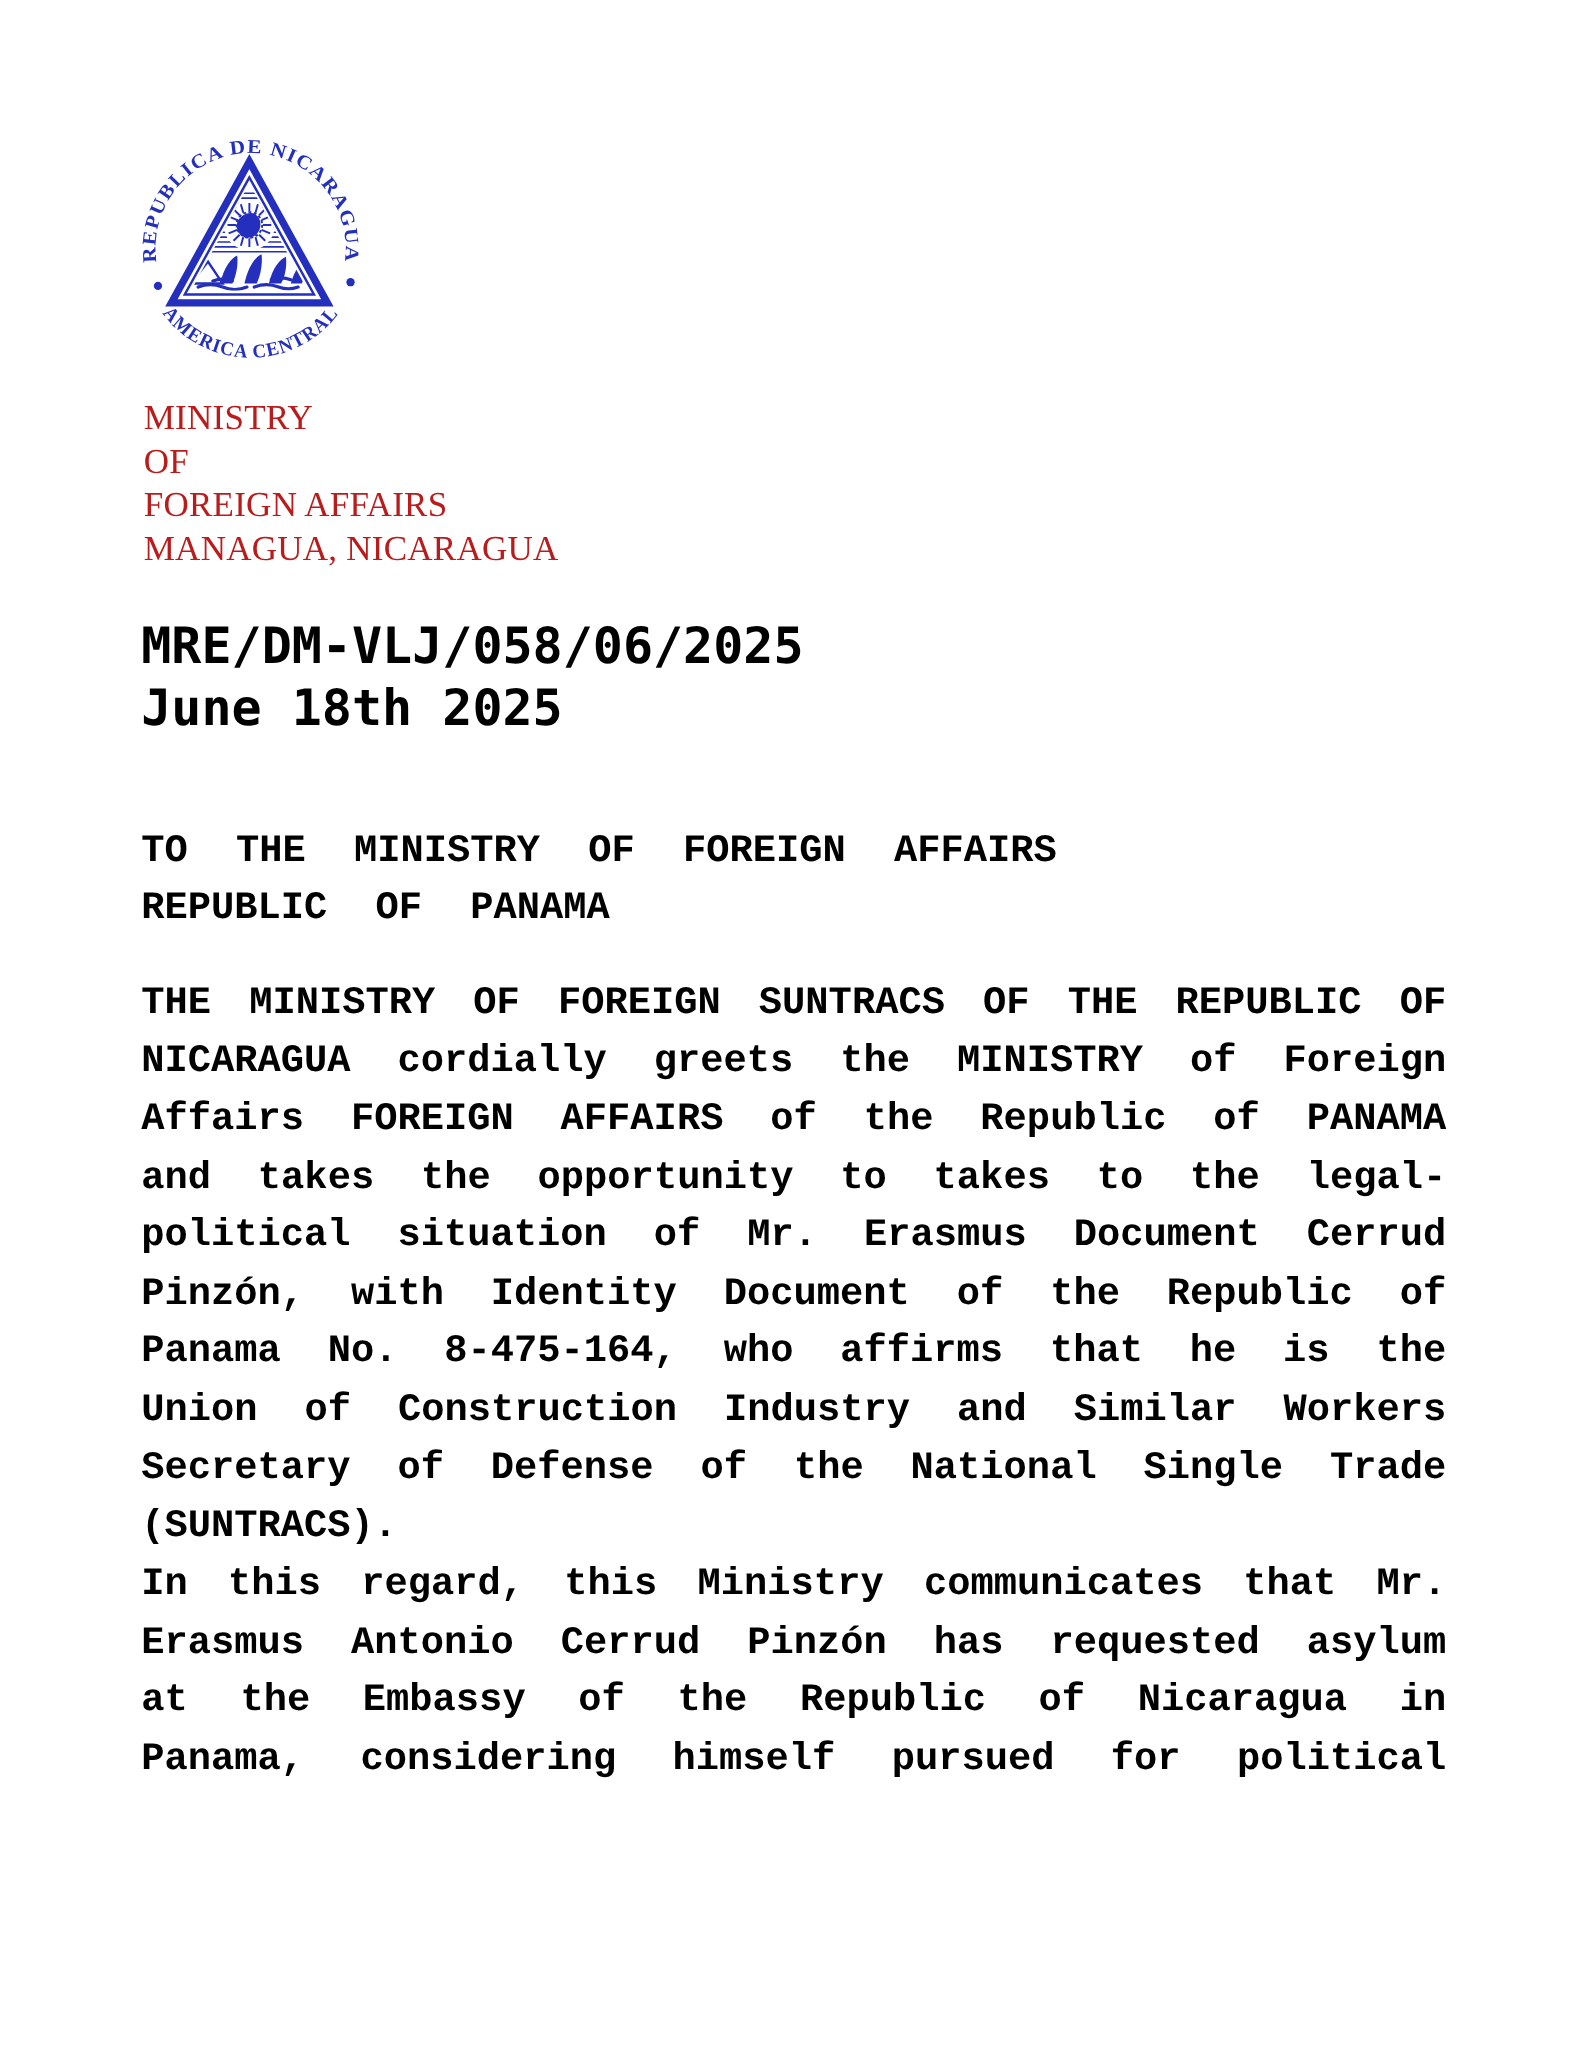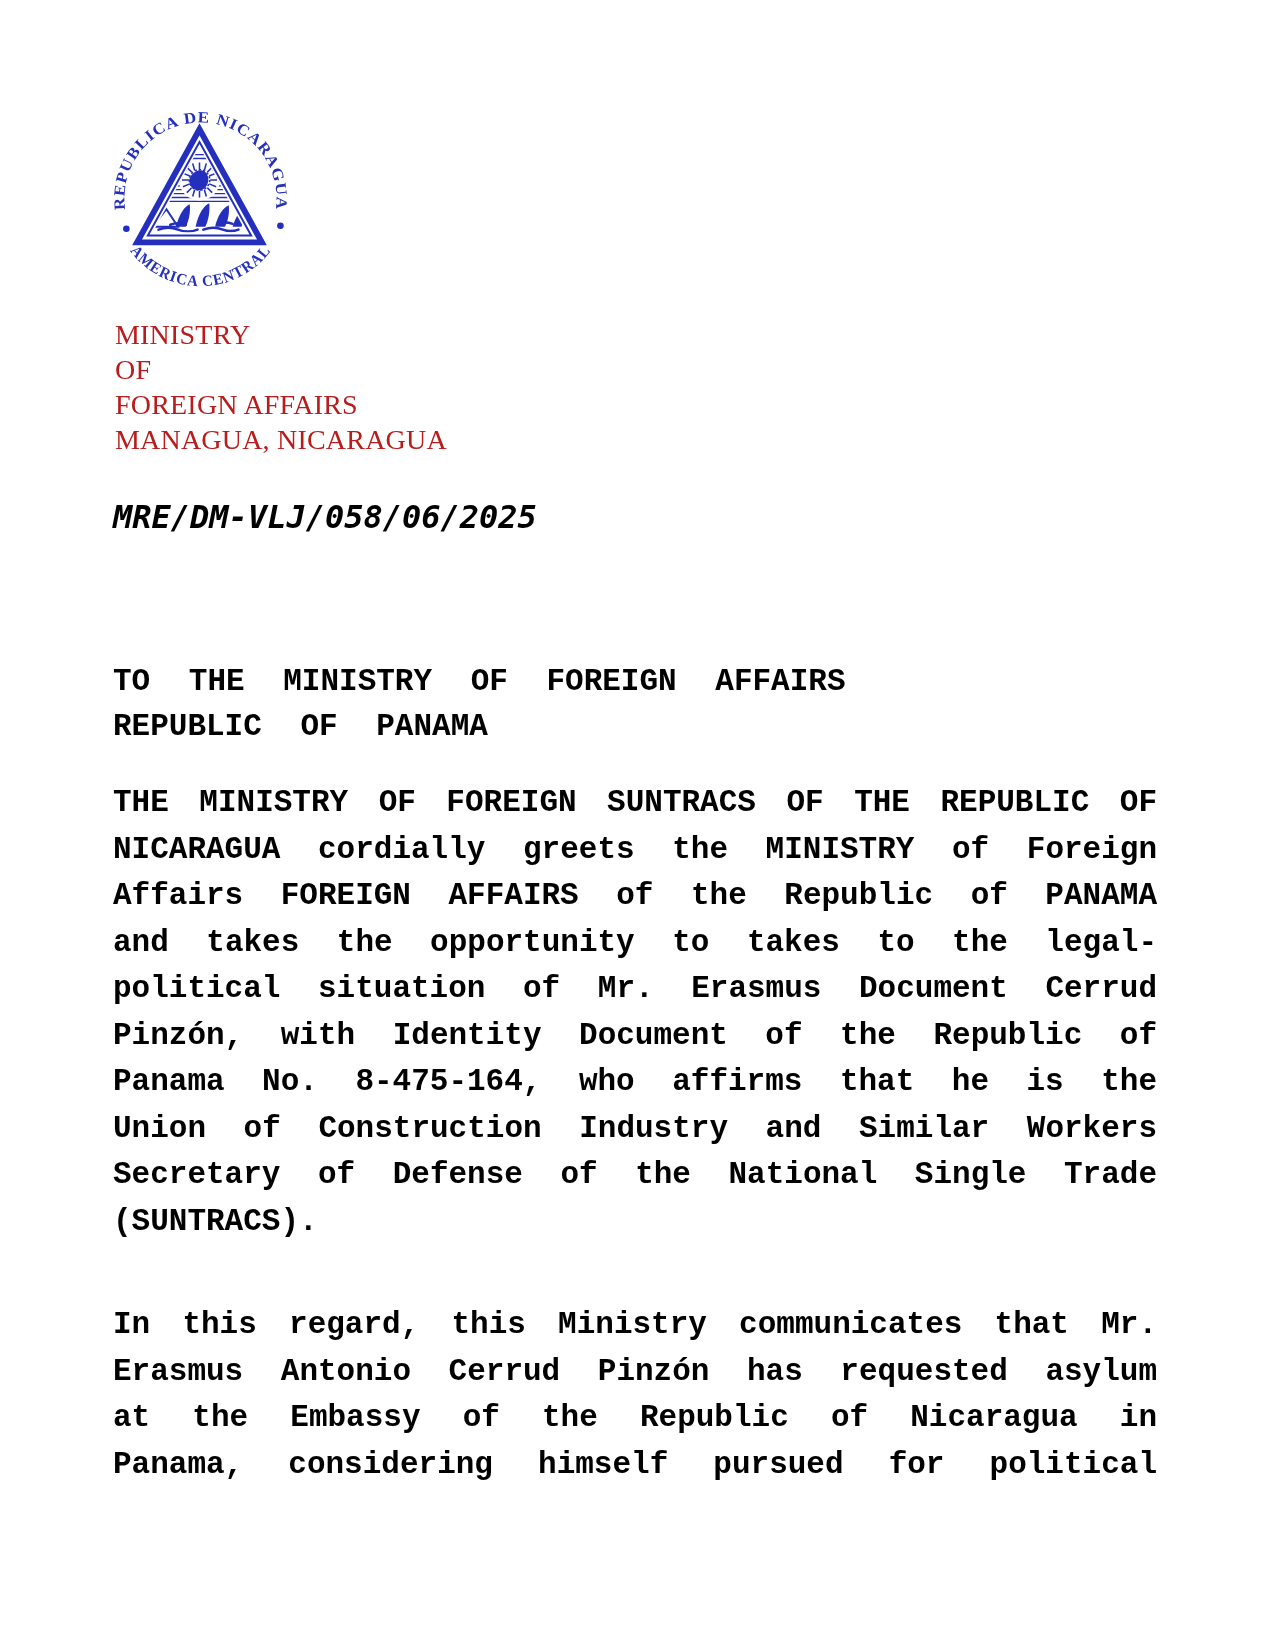--- a/index.html
+++ b/index.html
@@ -20,38 +20,38 @@
   .letterhead {
     position:absolute; left:115px; top:317px;
     font-family:"Liberation Serif", serif;
     font-size:28px; line-height:35px;
     color:#b91c1c; letter-spacing:0.2px;
   }
   
   .refblock {
     position:absolute; left:113px; top:492px;
     font-family:"DejaVu Sans Mono", monospace;
-    font-weight:bold; font-size:32px; line-height:50px;font-style:italic;
+    font-weight:bold; font-size:40px; line-height:50px;
   }
   
   .addressee {
     position:absolute; left:113px; top:659px;
     font-family:"Liberation Mono", monospace;
     font-weight:bold; font-size:31px; line-height:45px;
     word-spacing:20px; white-space:nowrap;
   }
   
   .letter-body {
     position:absolute; left:113px; top:780px;
     width:1044px;
     font-family:"Liberation Mono", monospace;
     font-weight:bold; font-size:31px; line-height:46.5px;
   }
   .paragraph { margin:0; }
-  .paragraph + .paragraph { margin-top:57px; }
+  .paragraph + .paragraph { }
   .body-line {
     text-align:justify;
     text-align-last:justify;
   }
   .body-line.last {
     text-align-last:left;
   }
 </style>
 </head>
 <body>
@@ -143,20 +143,21 @@
 
   <div class="letterhead">
       <div>MINISTRY</div>
       <div>OF</div>
       <div>FOREIGN AFFAIRS</div>
       <div>MANAGUA, NICARAGUA</div>
     </div>
 
   <div class="refblock">
     <div>MRE/DM-VLJ/058/06/2025</div>
+    <div>June 18th 2025</div>
   </div>
 
   <div class="addressee">
       <div>TO THE MINISTRY OF FOREIGN AFFAIRS</div>
       <div>REPUBLIC OF PANAMA</div>
     </div>
 
   <div class="letter-body">
       <div class="paragraph">
         <div class="body-line">THE MINISTRY OF FOREIGN SUNTRACS OF THE REPUBLIC OF</div>

